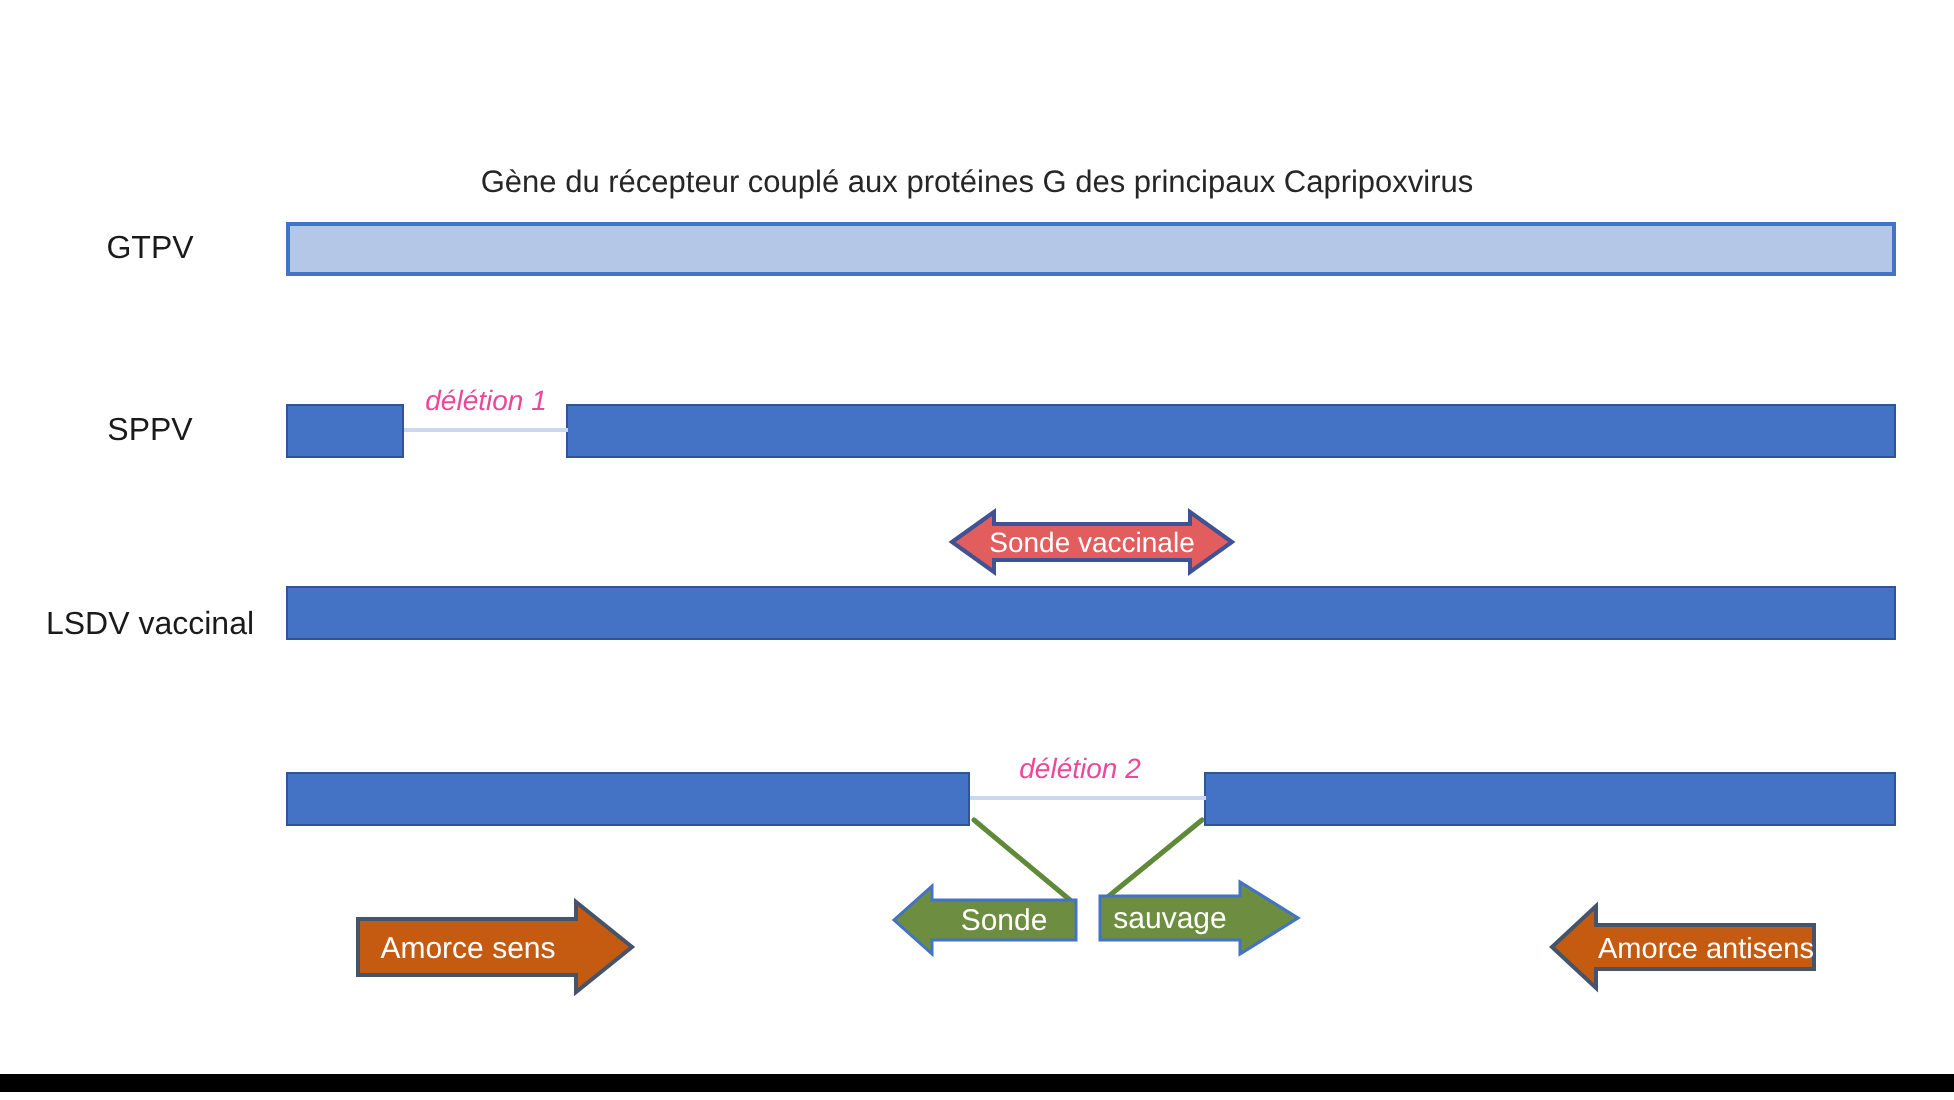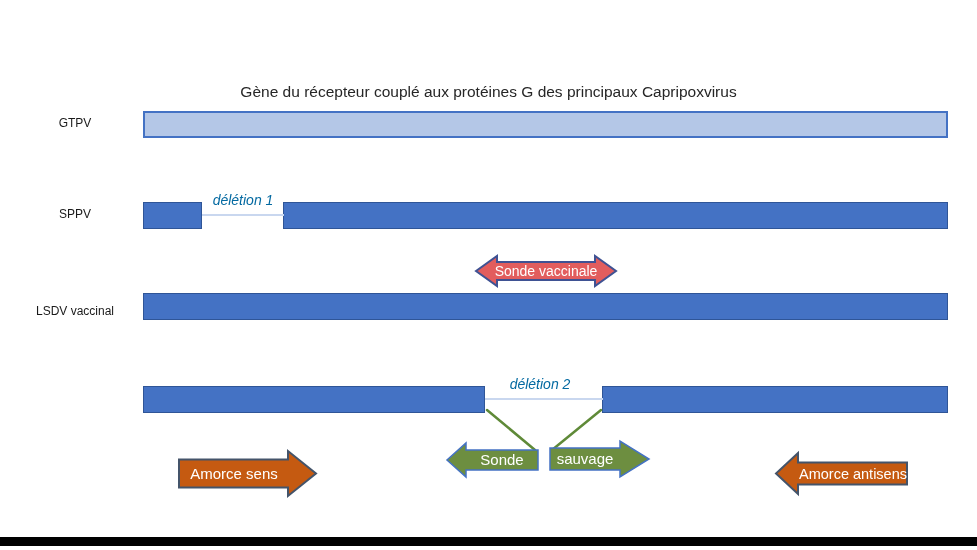--- a/index.html
+++ b/index.html
@@ -16,21 +16,21 @@
     top: 53px; left: 0; width: 100%;
     text-align: center;
     font-size: 15.5px;
     color: #262626;
     margin-top: 30px;
   }
   .row-label {
     position: absolute;
     left: 0; width: 150px;
     text-align: center;
-    font-size: 12px;
+    font-size: 16px;
     color: #1a1a1a;
   }
   #lbl-gtpv  { top: 116px; }
   #lbl-sppv  { top: 207px; }
   #lbl-lsdvv { top: 304px; }
   #lbl-lsdvs { top: 391px; }
 
   .bar {
     position: absolute;
     height: 27px;
@@ -49,21 +49,21 @@
   .del-line { position: absolute; height: 2px; background: #c9d7ef; }
   #del1-line { left: 202px; top: 214px; width: 82px; }
   #del2-line { left: 485px; top: 398px; width: 118px; }
 
   .del-label {
     position: absolute;
     width: 120px;
     text-align: center;
     font-style: italic;
     font-size: 14px;
-    color: #0369a1;
+    color: #ec4899;
   }
   #del1-label { left: 183px; top: 192px; }
   #del2-label { left: 480px; top: 376px; }
 
   svg.arrow { position: absolute; overflow: visible; }
   #arrow-red      { left: 475px; top: 255px; }
   #arrow-sonde    { left: 446px; top: 442px; }
   #arrow-sauvage  { left: 549px; top: 440px; }
   #arrow-sens     { left: 178px; top: 450px; }
   #arrow-antisens { left: 775px; top: 452px; }

